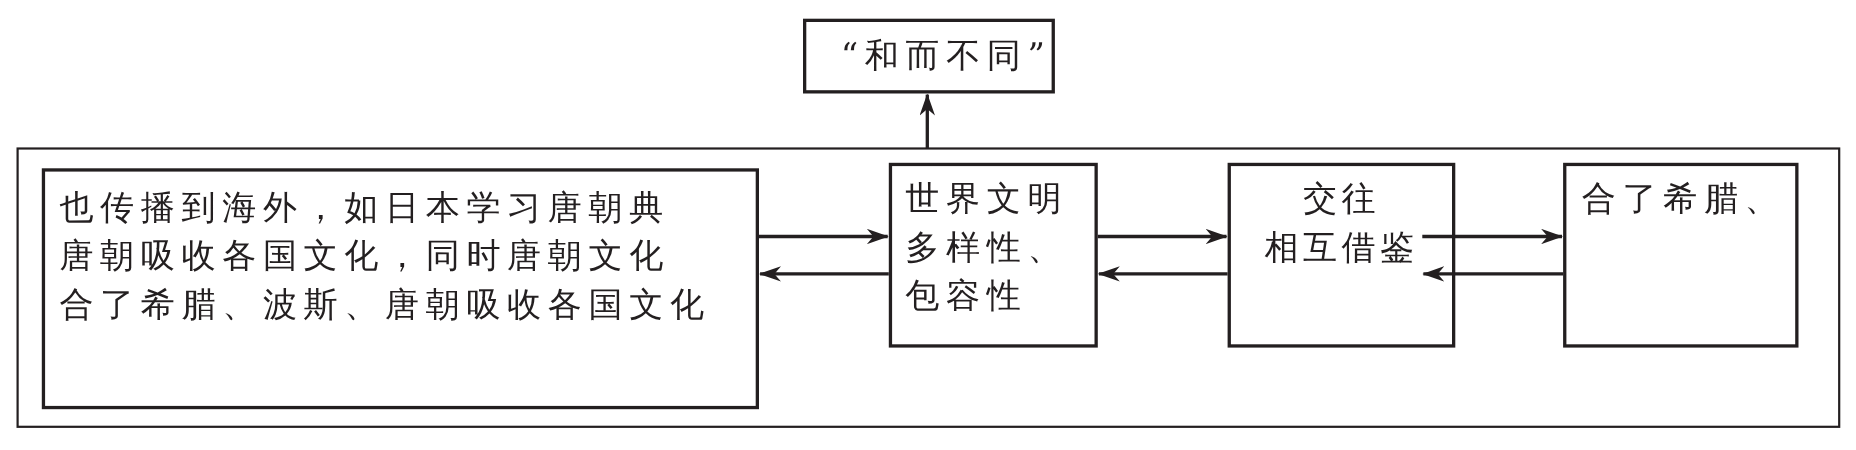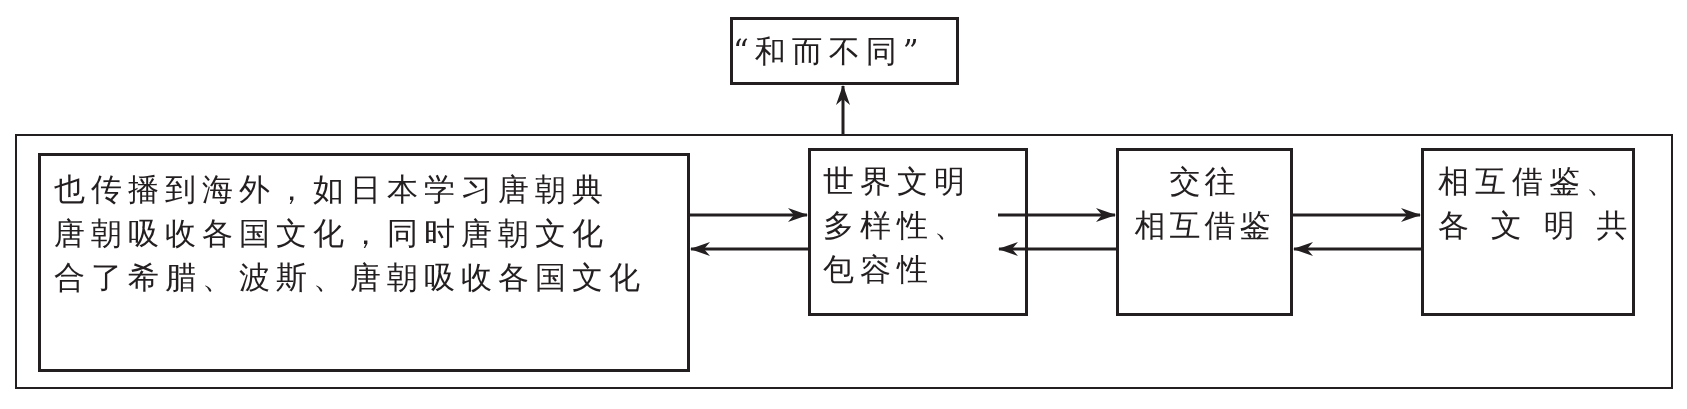--- a/index.html
+++ b/index.html
@@ -3,24 +3,24 @@
 <meta charset="utf-8">
 <style>
   html, body { margin: 0; padding: 0; background: #ffffff; }
   body { width: 1687px; height: 409px; position: relative; overflow: hidden;
          font-family: "DejaVu Serif", "Liberation Serif", serif; color: #231f20; }
   .box { position: absolute; border: 3px solid #231f20; box-sizing: border-box; background: #fff; }
   .frame { position: absolute; left: 15px; top: 134px; width: 1658px; height: 255px;
            border: 2px solid #231f20; box-sizing: border-box; }
   .txt { font-size: 31px; line-height: 44px; letter-spacing: 6px; }
   #top-box { left: 730px; top: 17px; width: 229px; height: 68px;
-             display: flex; align-items: center; justify-content: flex-start; }
+             display: flex; align-items: center; justify-content: flex-end; }
   #left-box { left: 38px; top: 153px; width: 652px; height: 219px; padding: 11px 0 0 13px; }
-  #box-diversity { left: 808px; top: 148px; width: 220px; height: 168px; padding: 8px 0 0 12px; }
-  #box-exchange { left: 1116px; top: 148px; width: 177px; height: 168px; padding: 8px 0 0 0; text-align: center; }
+  #box-diversity { left: 808px; top: 148px; width: 190px; height: 168px; padding: 8px 0 0 12px; }
+  #box-exchange { left: 1116px; top: 148px; width: 207px; height: 168px; padding: 8px 0 0 0; text-align: center; }
   #box-prosperity { left: 1421px; top: 148px; width: 214px; height: 168px; padding: 8px 0 0 14px; }
   #box-exchange .txt { letter-spacing: 4px; }
   svg#arrows { position: absolute; left: 0; top: 0; }
   .line-row { display: block; white-space: nowrap; }
 </style>
 </head>
 <body>
 
 <div class="frame"></div>
 
@@ -46,22 +46,21 @@
 
 <div class="box" id="box-exchange">
   <div class="txt">
     <span class="line-row">交往</span>
     <span class="line-row">相互借鉴</span>
   </div>
 </div>
 
 <div class="box" id="box-prosperity">
   <div class="txt">
-    <span class="line-row">相互借鉴、</span>
-    <span class="line-row">各 文 明 共</span>
+    <span class="line-row">合了希腊、</span>
   </div>
 </div>
 
 <svg id="arrows" width="1687" height="409">
   <defs>
     <marker id="ah" viewBox="0 0 20 14" refX="19" refY="7" markerWidth="20" markerHeight="14" markerUnits="userSpaceOnUse" orient="auto">
       <path d="M0,0 L20,7 L0,14 L6,7 Z" fill="#231f20"></path>
     </marker>
   </defs>
 

